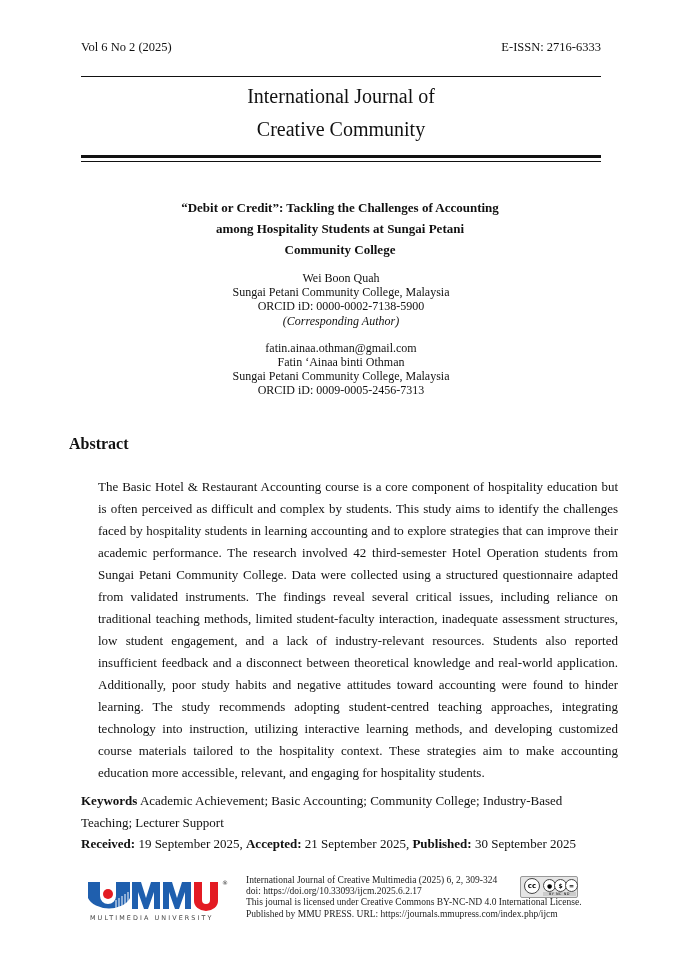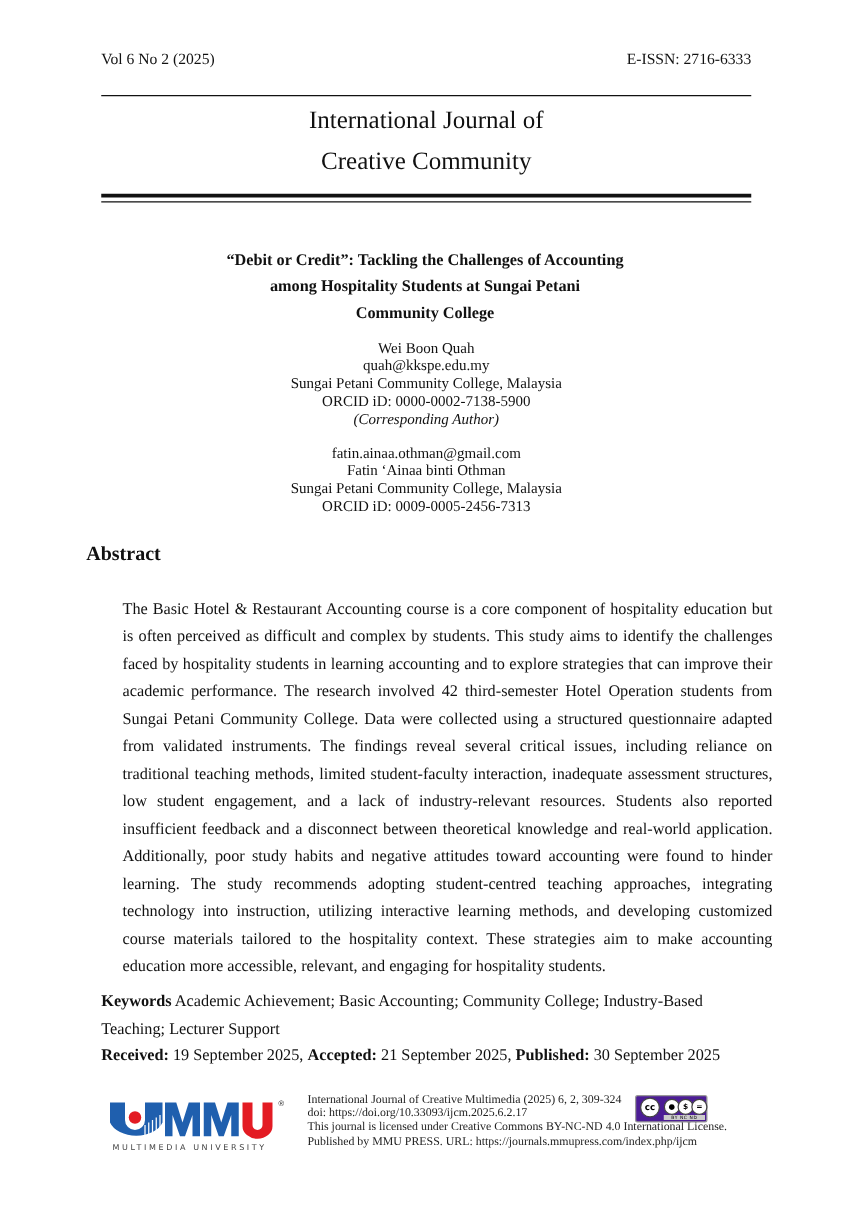--- a/index.html
+++ b/index.html
@@ -14,21 +14,21 @@
   .title { position:absolute; left:90px; width:500px; top:197px; text-align:center; font-weight:bold; font-size:13px; line-height:21px; }
   .authors { position:absolute; left:81px; width:520px; top:271px; text-align:center; font-size:12px; line-height:14.2px; }
   .authors .gap { height:13px; }
   .authors .it { font-style:italic; }
   .abstract-h { position:absolute; left:69px; top:435px; font-weight:bold; font-size:16px; }
   .abstract-p { position:absolute; left:81px; width:520px; top:459px; font-size:13px; line-height:22px; text-align:justify; margin:17px; }
   .kw { position:absolute; left:81px; width:520px; top:790px; font-size:13px; line-height:21.5px; }
   .kw b { font-weight:bold; }
   .footer-logo { position:absolute; left:86px; top:874px; width:148px; height:48px; }
   .footer-text { position:absolute; left:246px; top:875px; font-size:9.5px; line-height:11.2px; color:#222; }
-  .cc { position:absolute; left:508px; top:876px; width:56px; height:20px; background:#4c1d95; border:1px solid #999; border-radius:2px; }
+  .cc { position:absolute; left:520px; top:876px; width:56px; height:20px; background:#e5e5e5; border:1px solid #999; border-radius:2px; }
   .cc .circ { position:absolute; top:2px; width:11px; height:11px; border-radius:50%; background:#fff; border:1px solid #444; font-family:"DejaVu Sans", sans-serif; font-size:6px; line-height:11px; text-align:center; color:#000; font-weight:bold; }
   .cc .bar { position:absolute; left:22px; bottom:1px; width:33px; height:4px; background:#ccc; font-family:"DejaVu Sans", sans-serif; font-size:3.5px; line-height:4px; color:#000; text-align:center; letter-spacing:0.5px; }
 </style>
 </head>
 <body>
 
 <div class="abs hdr hdr-left">Vol 6 No 2 (2025)</div>
 <div class="abs hdr hdr-right">E-ISSN: 2716-6333</div>
 
 <div class="rule-thin" style="top:76px;"></div>
@@ -42,21 +42,20 @@
 <div class="rule-thin" style="top:161px;"></div>
 
 <div class="title">
   <div>“Debit or Credit”: Tackling the Challenges of Accounting</div>
   <div>among Hospitality Students at Sungai Petani</div>
   <div>Community College</div>
 </div>
 
 <div class="authors">
   <div>Wei Boon Quah</div>
-  <div>quah@kkspe.edu.my</div>
   <div>Sungai Petani Community College, Malaysia</div>
   <div>ORCID iD: 0000-0002-7138-5900</div>
   <div class="it">(Corresponding Author)</div>
   <div class="gap"></div>
   <div>fatin.ainaa.othman@gmail.com</div>
   <div>Fatin ‘Ainaa binti Othman</div>
   <div>Sungai Petani Community College, Malaysia</div>
   <div>ORCID iD: 0009-0005-2456-7313</div>
 </div>
 

